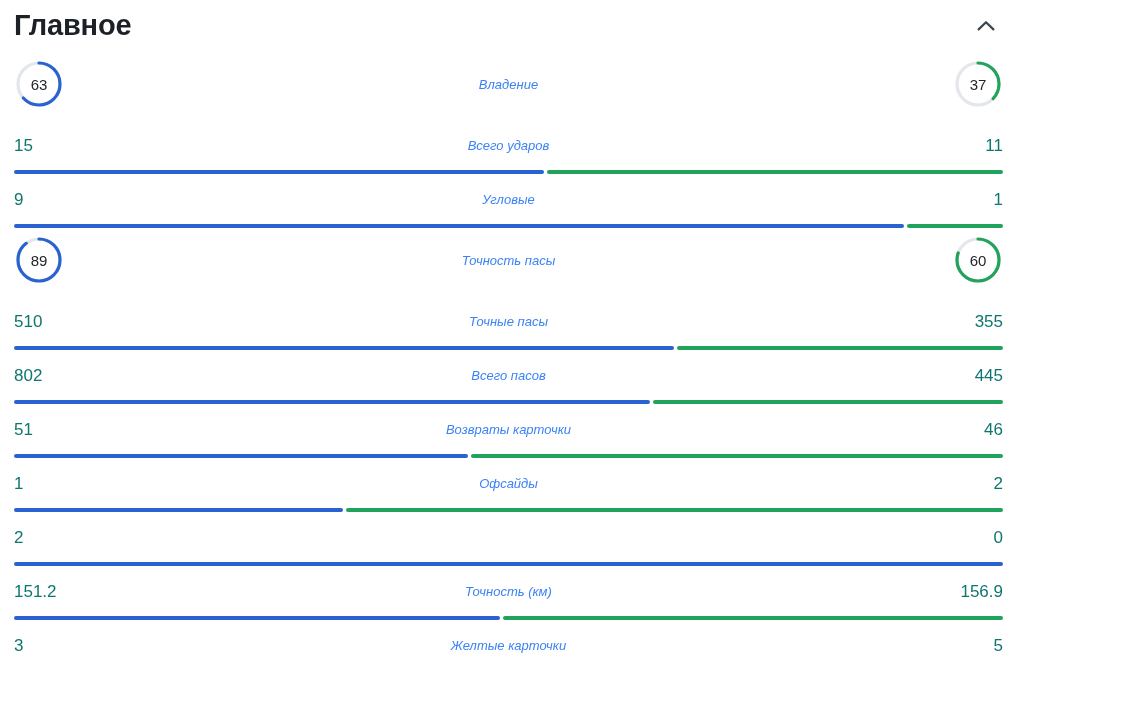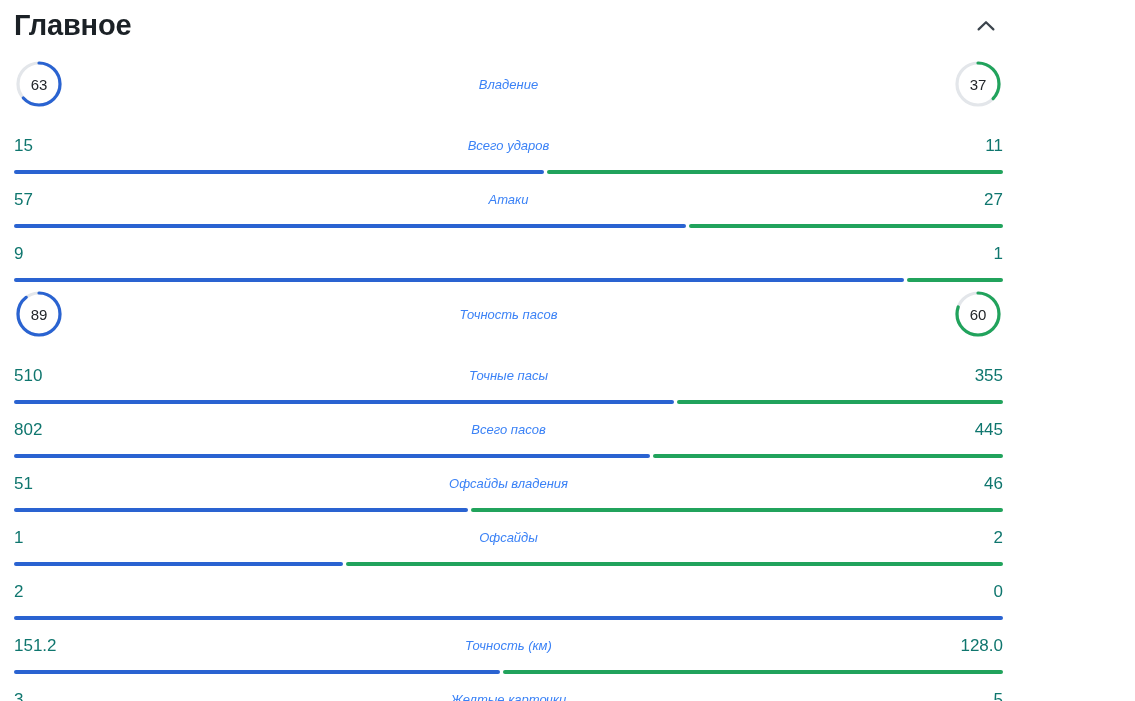--- a/index.html
+++ b/index.html
@@ -176,50 +176,39 @@
           <div class="stat-value right">11</div>
         </div>
         <div class="bar-wrap">
           <div class="bar-left" style="width: 53.6%;"></div>
           <div class="bar-gap"></div>
           <div class="bar-right"></div>
         </div>
       </div>
       <div class="stat-row">
         <div class="stat-line">
-          <div class="stat-value left">57</div>
-          <div class="stat-label">Атаки</div>
-          <div class="stat-value right">27</div>
-        </div>
-        <div class="bar-wrap">
-          <div class="bar-left" style="width: 67.9%;"></div>
-          <div class="bar-gap"></div>
-          <div class="bar-right"></div>
-        </div>
-      </div>
-      <div class="stat-row">
-        <div class="stat-line">
           <div class="stat-value left">9</div>
+          <div class="stat-label">Угловые</div>
           <div class="stat-value right">1</div>
         </div>
         <div class="bar-wrap">
           <div class="bar-left" style="width: 90%;"></div>
           <div class="bar-gap"></div>
           <div class="bar-right"></div>
         </div>
       </div>
       <div class="donut-row">
         <div class="donut left">
           <svg width="50" height="50" viewBox="0 0 50 50">
             <circle cx="25" cy="25" r="21" fill="none" stroke="#e3e6ea" stroke-width="3.2"></circle>
             <circle cx="25" cy="25" r="21" fill="none" stroke="#2a63d1" stroke-width="3.2" stroke-linecap="round" stroke-dasharray="117.43 14.51" transform="rotate(-90 25 25)"></circle>
           </svg>
           <div class="donut-num">89</div>
         </div>
-        <div class="stat-label">Точность пасов</div>
+        <div class="stat-label">Точность пасы</div>
         <div class="donut right">
           <svg width="50" height="50" viewBox="0 0 50 50">
             <circle cx="25" cy="25" r="21" fill="none" stroke="#e3e6ea" stroke-width="3.2"></circle>
             <circle cx="25" cy="25" r="21" fill="none" stroke="#21a35c" stroke-width="3.2" stroke-linecap="round" stroke-dasharray="105.56 26.39" transform="rotate(-90 25 25)"></circle>
           </svg>
           <div class="donut-num">60</div>
         </div>
       </div>
       <div class="stat-row">
         <div class="stat-line">
@@ -241,21 +230,21 @@
         </div>
         <div class="bar-wrap">
           <div class="bar-left" style="width: 64.3%;"></div>
           <div class="bar-gap"></div>
           <div class="bar-right"></div>
         </div>
       </div>
       <div class="stat-row">
         <div class="stat-line">
           <div class="stat-value left">51</div>
-          <div class="stat-label">Офсайды владения</div>
+          <div class="stat-label">Возвраты карточки</div>
           <div class="stat-value right">46</div>
         </div>
         <div class="bar-wrap">
           <div class="bar-left" style="width: 45.9%;"></div>
           <div class="bar-gap"></div>
           <div class="bar-right"></div>
         </div>
       </div>
       <div class="stat-row">
         <div class="stat-line">
@@ -275,21 +264,21 @@
           <div class="stat-value right">0</div>
         </div>
         <div class="bar-wrap">
           <div class="bar-left" style="width: 100%;"></div>
         </div>
       </div>
       <div class="stat-row">
         <div class="stat-line">
           <div class="stat-value left">151.2</div>
           <div class="stat-label">Точность (км)</div>
-          <div class="stat-value right">128.0</div>
+          <div class="stat-value right">156.9</div>
         </div>
         <div class="bar-wrap">
           <div class="bar-left" style="width: 49.1%;"></div>
           <div class="bar-gap"></div>
           <div class="bar-right"></div>
         </div>
       </div>
       <div class="stat-row">
         <div class="stat-line">
           <div class="stat-value left">3</div>

